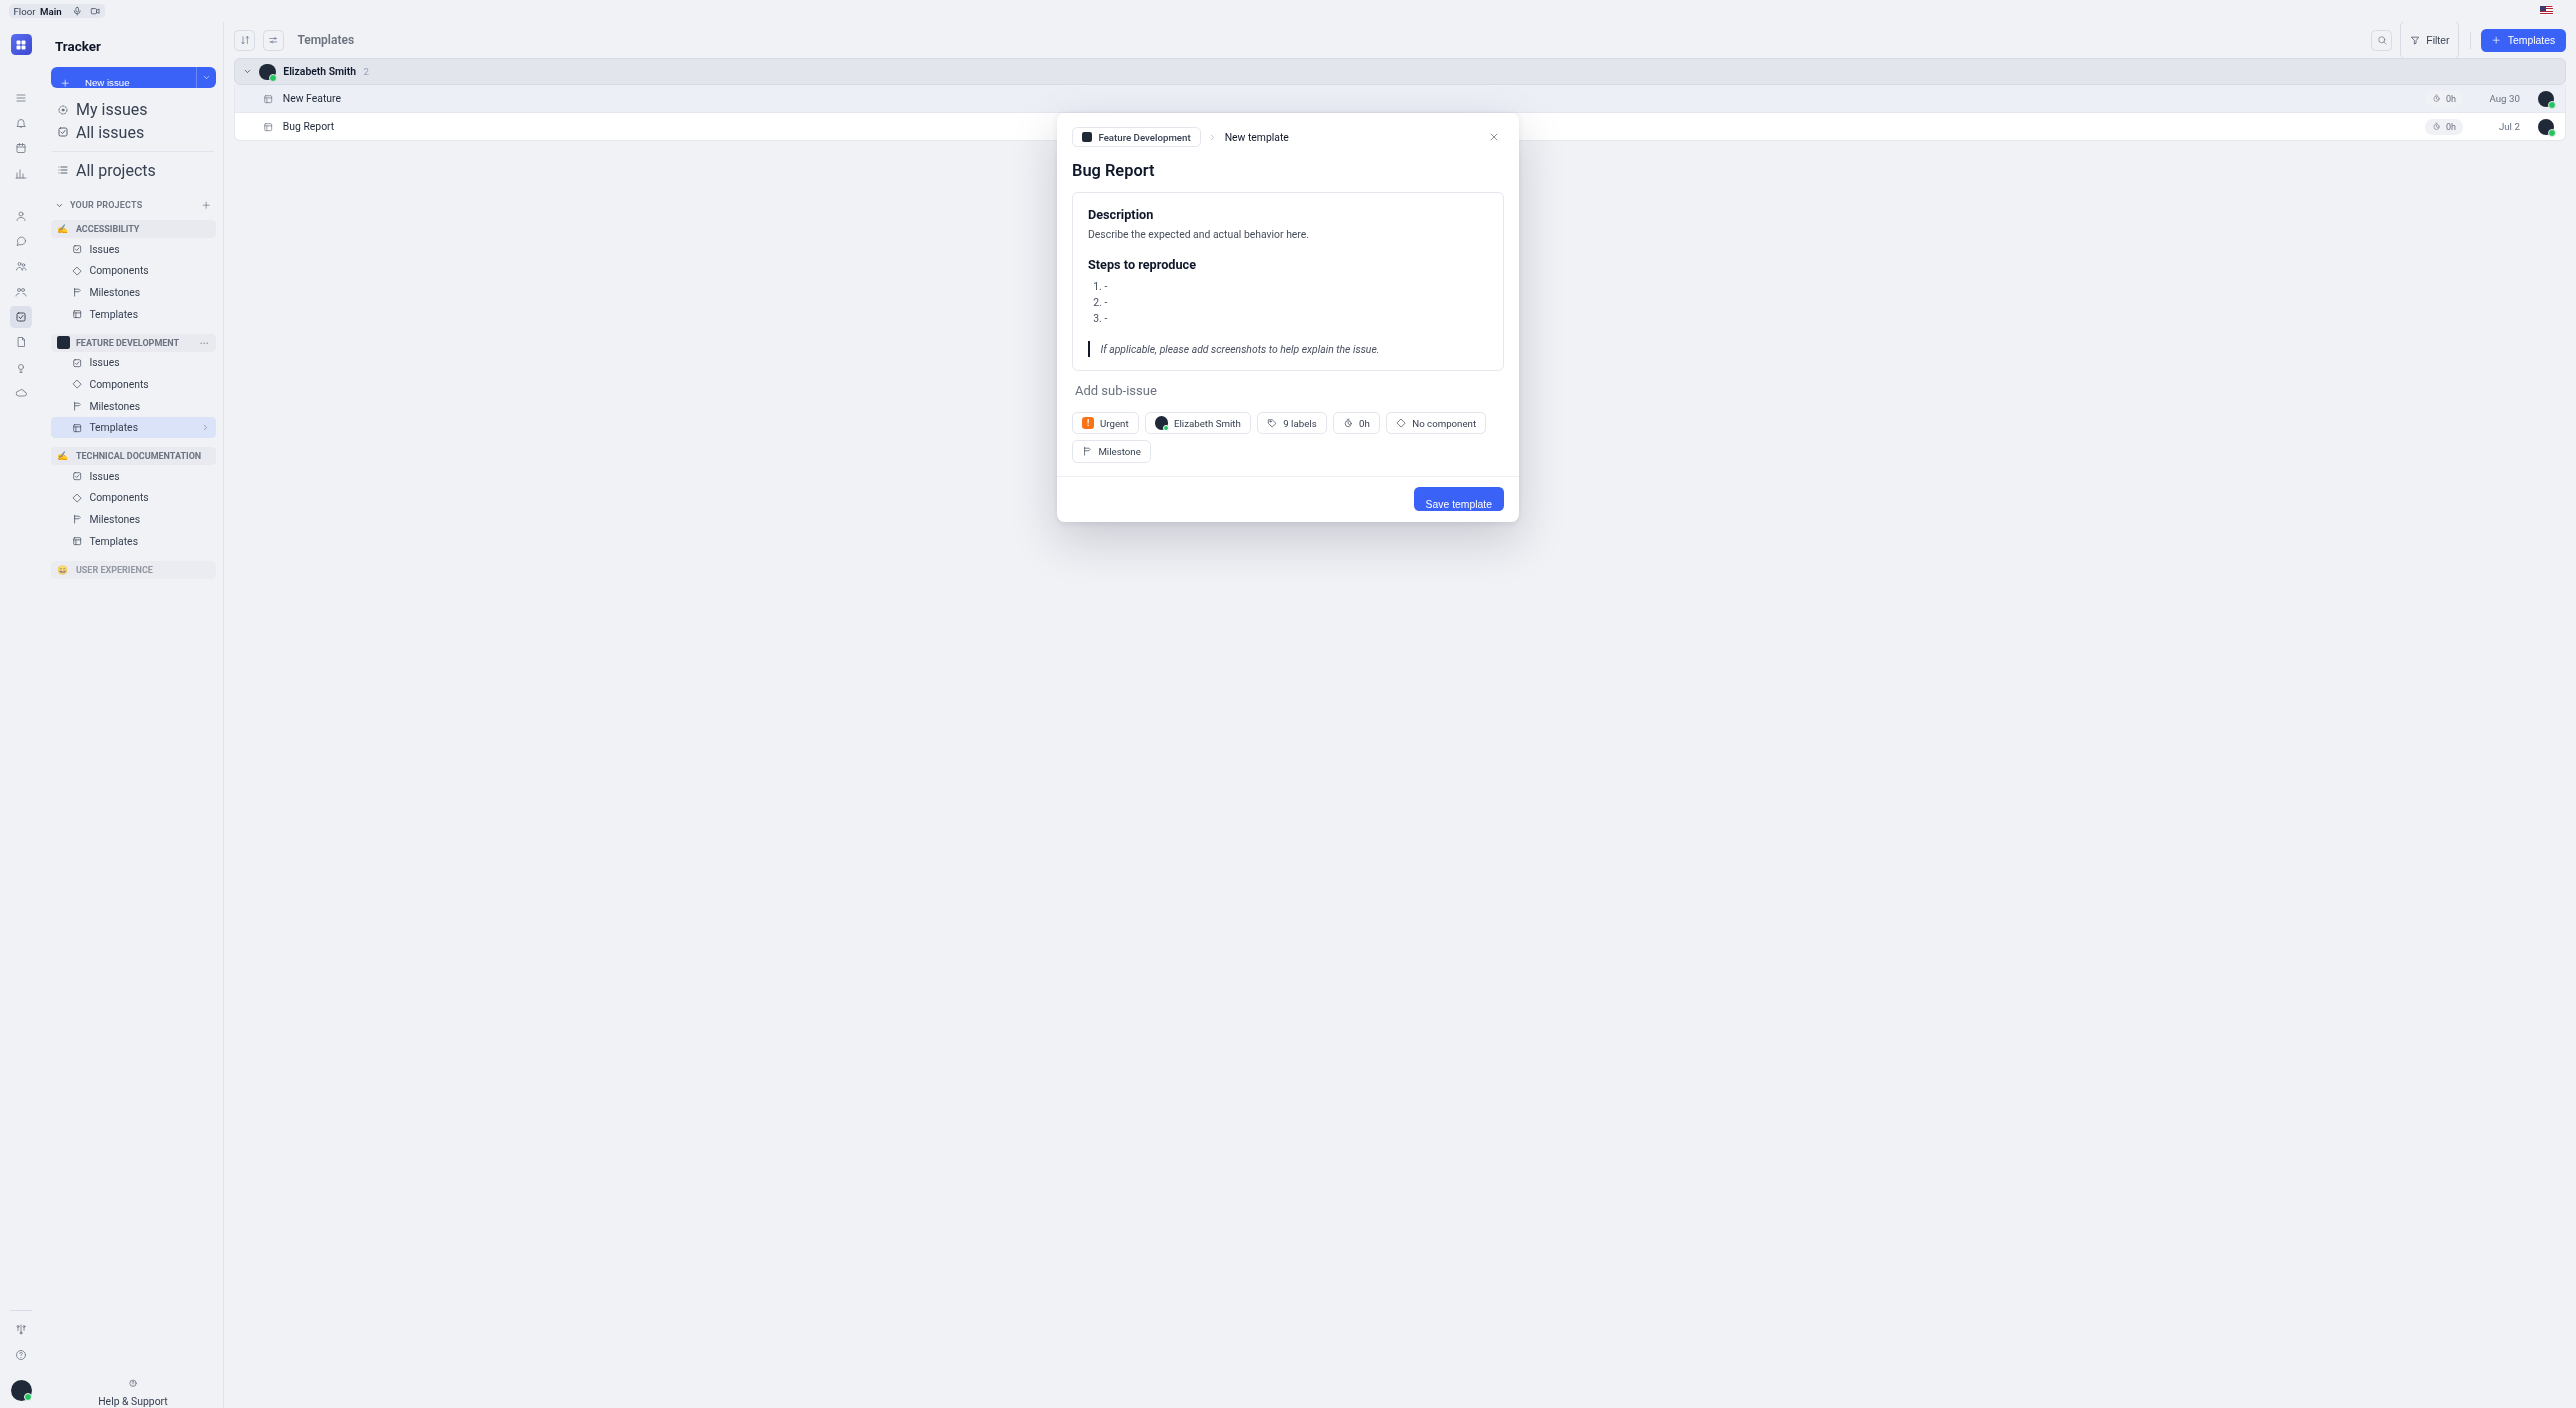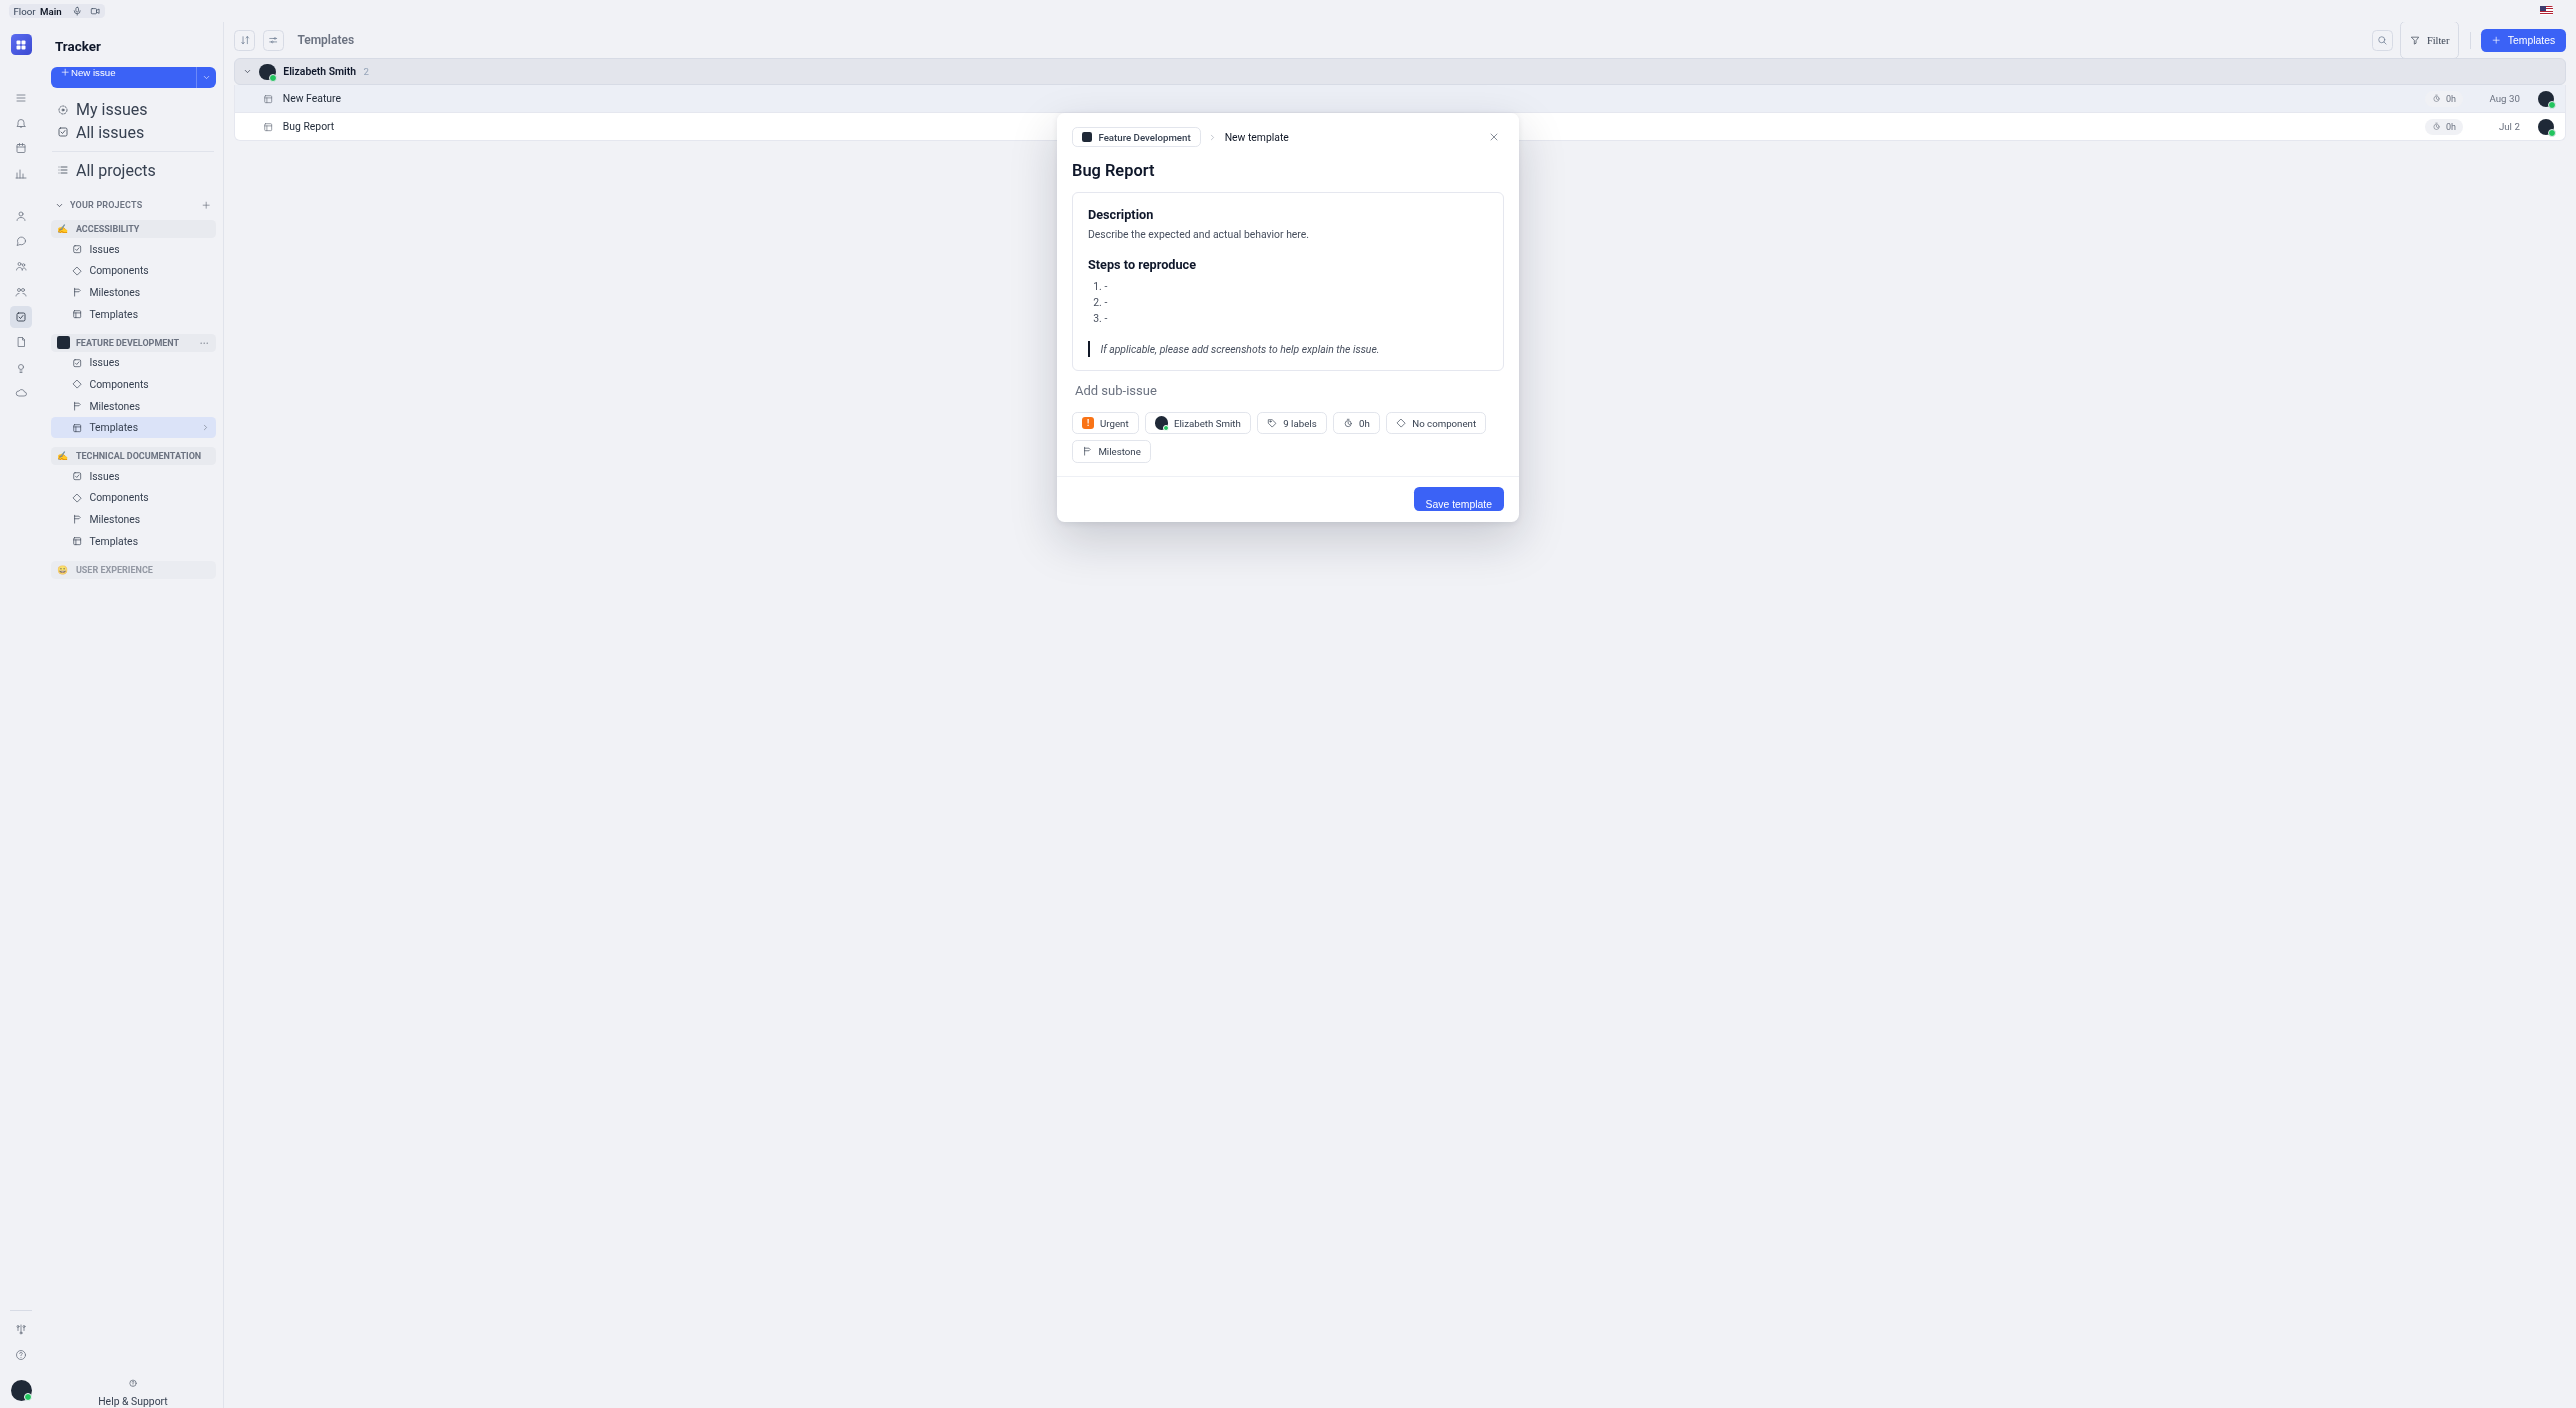--- a/index.html
+++ b/index.html
@@ -22,21 +22,21 @@
 .railbar .rail-item { width: 22.4px; height: 22.4px; border-radius: 4.5px; display: flex; align-items: center; justify-content: center; color: #6b7280; cursor: pointer; }
 .railbar .rail-item.active { background: #dbe0ea; color: #1f2937; }
 .railbar .spacer { flex: 1; }
 .railbar .divider { width: 22.4px; height: 0.7px; background: #d7dbe5; margin: 4.5px 0; }
 .railbar .avatar-small { width: 21px; height: 21px; border-radius: 50%; background: #1f2937; position: relative; margin-bottom: 7.5px; }
 .railbar .avatar-small::after { content: ""; position: absolute; right: -0.7px; bottom: -0.7px; width: 6.7px; height: 6.7px; background: #22c55e; border: 1.5px solid #f1f2f6; border-radius: 50%; }
 
 .sidebar { width: 180px; background: #f1f2f6; display: flex; flex-direction: column; padding: 10.4px 7.5px 0 7.5px; overflow: hidden; }
 .sidebar h1 { font-size: 13.4px; font-weight: 700; color: #0f172a; margin: 6px 4.5px 13.4px 4.5px; }
 .new-issue-row { display: flex; gap: 0; margin-bottom: 10.4px; }
-.new-issue-btn { flex: 1; background: #3b62f6; color: #fff; border: none; border-radius: 6px 0 0 6px; height: 21px; display: flex; align-items: flex-start; gap: 1px; padding: 0 9px; font-size: 9.7px; cursor: pointer; }
+.new-issue-btn { flex: 1; background: #3b62f6; color: #fff; border: none; border-radius: 6px 0 0 6px; height: 21px; display: flex; align-items: flex-end; gap: 15px; padding: 0 9px; font-size: 9.7px; cursor: pointer; }
 .new-issue-dd { width: 19.4px; background: #3b62f6; border: none; border-left: 0.7px solid rgba(255,255,255,0.25); border-radius: 0 6px 6px 0; color: #fff; display: flex; align-items: center; justify-content: center; cursor: pointer; }
 .side-link { display: flex; align-items: center; gap: 7.5px; height: 22.4px; padding: 0 6px; border-radius: 4.5px; color: #374151; font-size: 16px; cursor: pointer; }
 .side-divider { height: 0.7px; background: #e0e3eb; margin: 7.5px 1.5px; }
 .side-head { display: flex; align-items: center; gap: 6px; padding: 0 4.5px; height: 21px; cursor: pointer; }
 .side-head .label { font-size: 9px; font-weight: 600; color: #6b7280; letter-spacing: 0.02em; }
 .side-head .plus { margin-left: auto; color: #6b7280; }
 .proj-head { display: flex; align-items: center; gap: 6px; padding: 2.2px 6px; border-radius: 4.5px; cursor: pointer; margin-top: 4.5px; }
 .proj-head.bg { background: #e8eaef; }
 .proj-head .emoji { width: 13.4px; height: 13.4px; display: flex; align-items: center; justify-content: center; border-radius: 3px; font-size: 9px; }
 .proj-head .name { font-size: 9px; font-weight: 700; color: #6b7280; }
@@ -45,21 +45,21 @@
 .sub-link.active { background: #dbe3f8; }
 .sub-link .chev { margin-left: auto; color: #6b7280; }
 .sidebar-scroll { flex: 1; overflow-y: hidden; position: relative; }
 .help-link { display: flex; align-items: center; gap: 7.5px; height: 30px; padding: 0 7.5px; color: #374151; font-size: 10.4px; border-top: 0.7px solid transparent; margin-top: auto; flex-direction: column; }
 
 .main { flex: 1; background: #f1f2f6; border-left: 0.7px solid #e0e3eb; display: flex; flex-direction: column; overflow: hidden; }
 .main-header { height: 36px; display: flex; align-items: center; padding: 0 10.4px; gap: 7.5px; }
 .icon-btn { width: 21px; height: 21px; border: 0.7px solid #d7dbe5; background: #fff0; border-radius: 4.5px; display: flex; align-items: center; justify-content: center; color: #64748b; cursor: pointer; }
 .main-header .title { font-size: 12px; font-weight: 600; color: #6b7280; margin-left: 6px; }
 .header-right { margin-left: auto; display: flex; align-items: center; gap: 7.5px; }
-.pill-btn { height: 38px; border: 0.7px solid #d7dbe5; background: transparent; border-radius: 5.2px; display: flex; align-items: center; gap: 6px; padding: 0 9px; color: #374151; font-size: 10.4px; cursor: pointer; font-family: Liberation Serif, serif; }
+.pill-btn { height: 38px; border: 0.7px solid #d7dbe5; background: transparent; border-radius: 5.2px; display: flex; align-items: center; gap: 6px; padding: 0 9px; color: #374151; font-size: 10.4px; cursor: pointer; }
 .primary-btn { height: 22.4px; background: #3b62f6; border: none; border-radius: 5.2px; color: #fff; display: flex; align-items: center; gap: 6px; padding: 0 10.4px; font-size: 10.4px; cursor: pointer; }
 .vdiv { width: 0.7px; height: 16.4px; background: #d7dbe5; margin: 0 3px; }
 
 .content { flex: 1; padding: 0 10.4px 10.4px 10.4px; overflow: auto; }
 .grouprow { background: #e3e5ec; border: 0.7px solid #d7dbe5; border-radius: 6px; display: flex; align-items: center; height: 27px; padding: 0 7.5px; gap: 7.5px; }
 .avatar24 { width: 16.4px; height: 16.4px; border-radius: 50%; background: #1f2937; position: relative; flex-shrink: 0; }
 .avatar24::after { content: ""; position: absolute; right: -1.5px; bottom: -1.5px; width: 6px; height: 6px; background: #22c55e; border: 1.5px solid #e3e5ec; border-radius: 50%; }
 .grouprow .gname { font-weight: 600; font-size: 10.4px; }
 .grouprow .gcount { color: #94a3b8; font-size: 9.7px; }
 .row { background: #fff; border: 0.7px solid #e5e7ef; border-top: none; display: flex; align-items: center; height: 28px; padding: 0 10.4px 0 28px; gap: 9px; }

